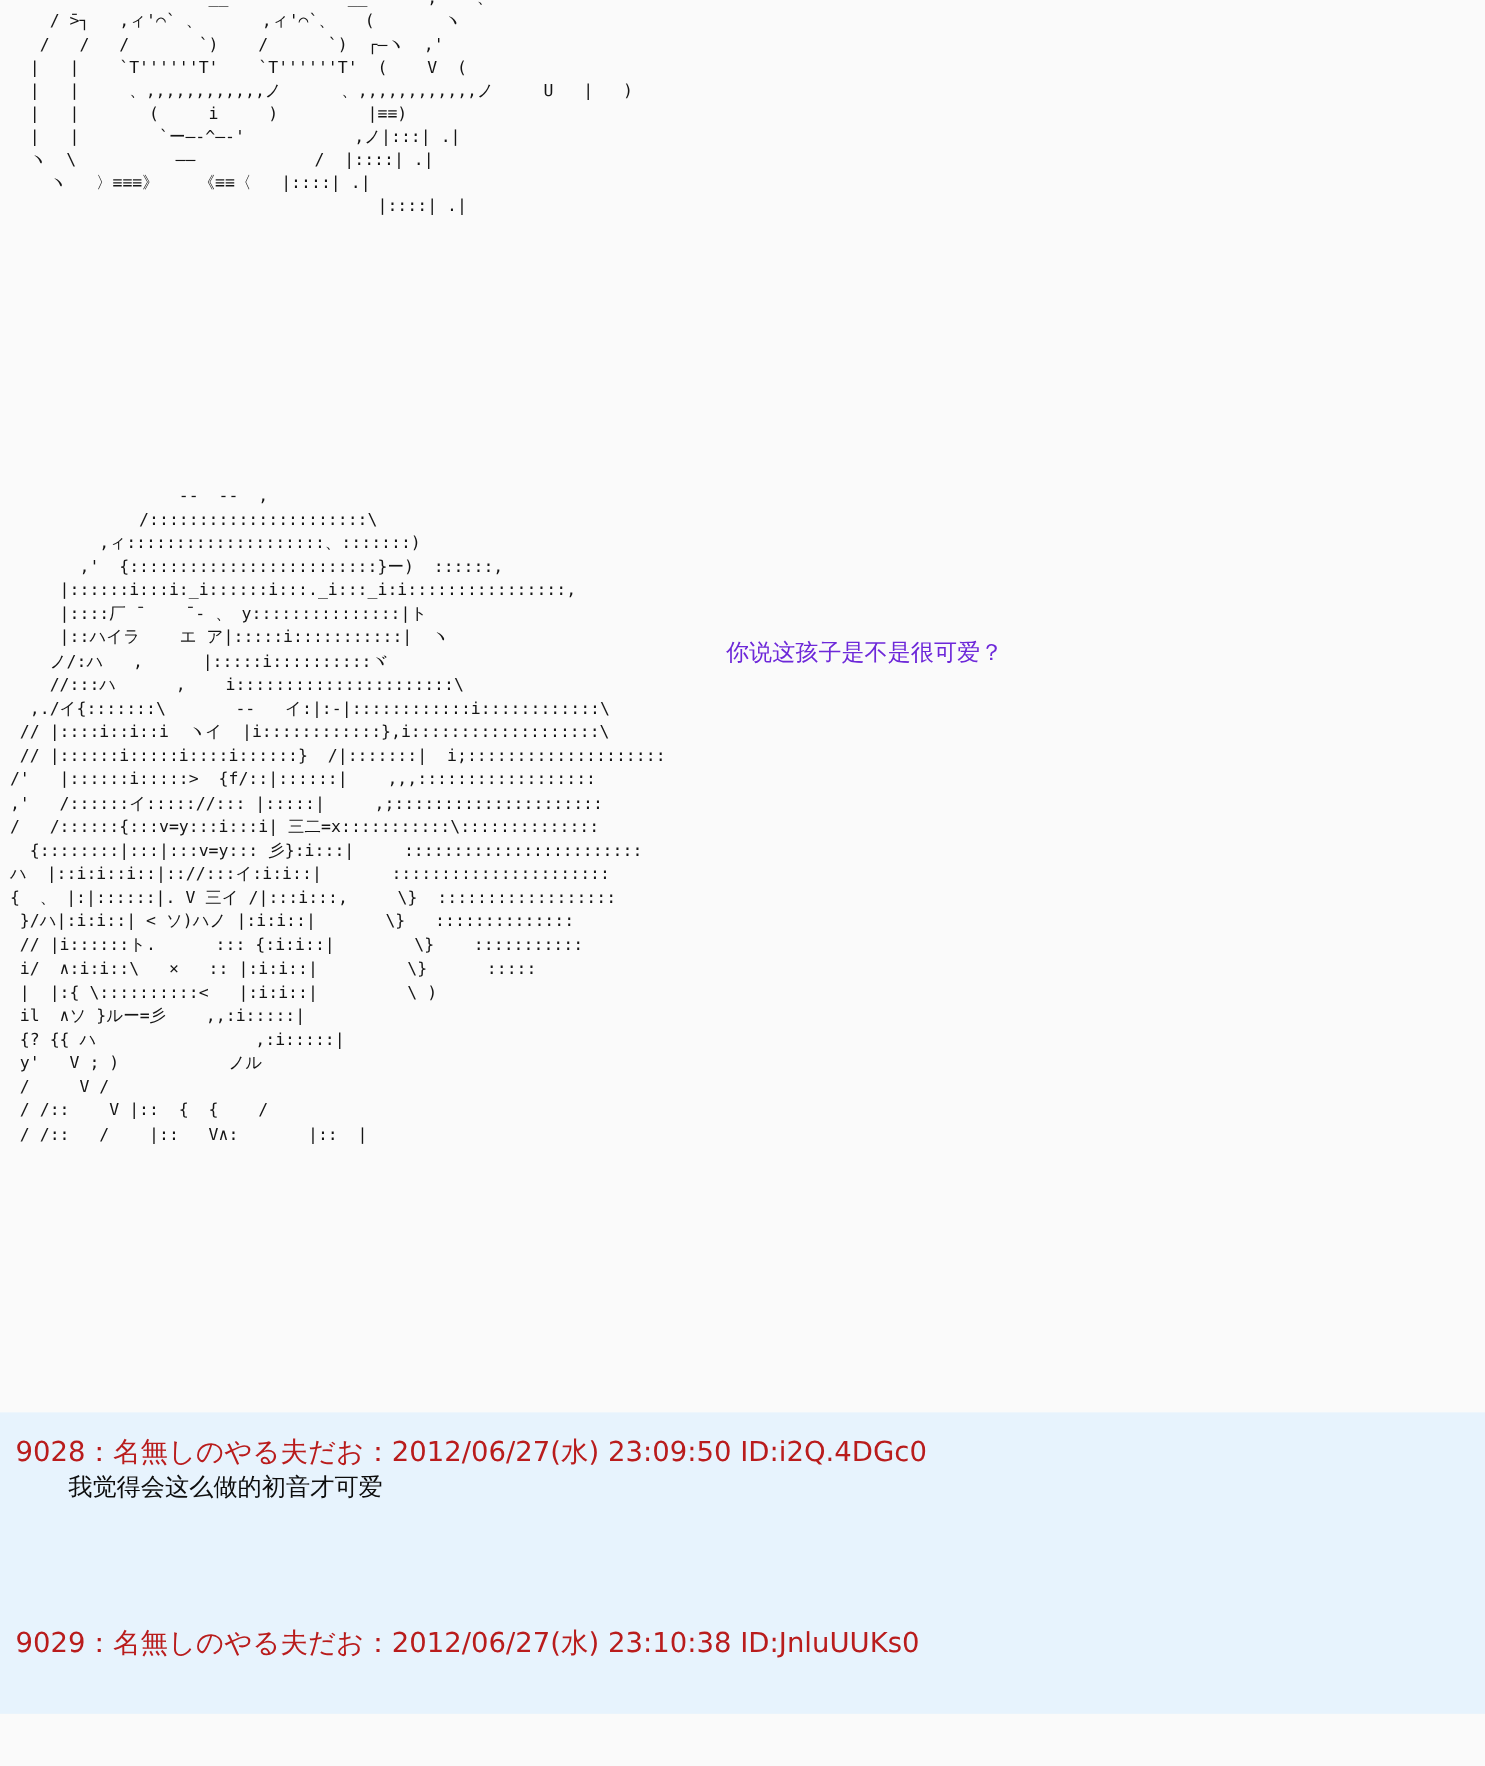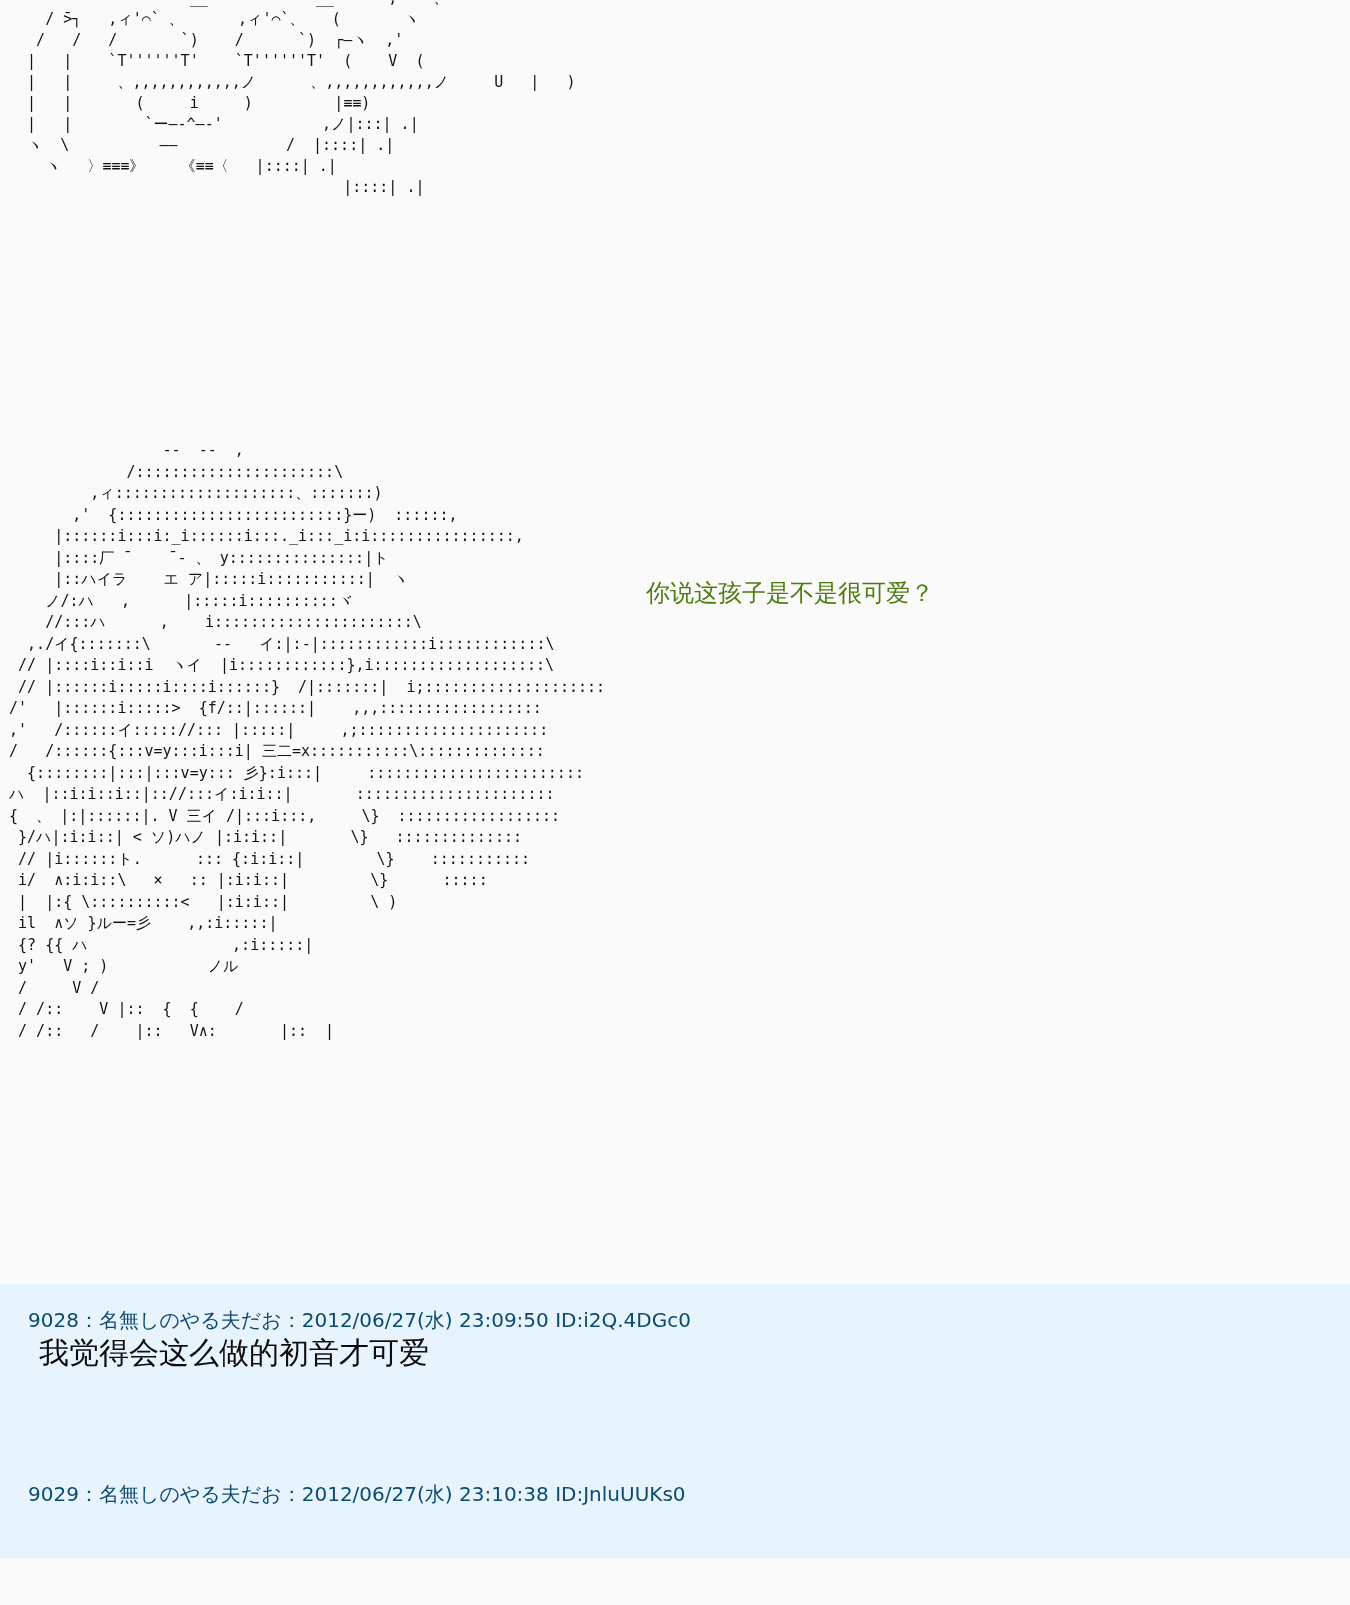--- a/index.html
+++ b/index.html
@@ -36,25 +36,25 @@
     left: 0px;
     top: 440px;
     font-size: 15px;
     line-height: 21.5px;
     letter-spacing: 0px;
   }
 
   
   #dialogue-line {
     position: absolute;
-    left: 646px;
+    left: 660px;
     top: 578px;
-    font-size: 24px;
+    font-size: 21px;
     line-height: 30px;
-    color: #4d7c0f;
+    color: #6d28d9;
     white-space: pre;
     font-family: "DejaVu Sans", sans-serif;
   }
 
   
   #posts {
     position: absolute;
     left: 0;
     top: 1284px;
     width: 1350px;
@@ -65,33 +65,33 @@
   .post {
     position: absolute;
     left: 0;
     width: 1350px;
   }
 
   #post-0 { top: 22px; }
   #post-1 { top: 196px; }
 
   .post-header {
-    font-size: 20px;
+    font-size: 25px;
     line-height: 28px;
-    color: #0c4a6e;
-    padding-left: 28px;
+    color: #b91c1c;
+    padding-left: 14px;
     white-space: pre;
     font-family: "DejaVu Sans", sans-serif;
   }
 
   .post-body {
-    font-size: 30px;
+    font-size: 22px;
     line-height: 32px;
     color: #0d0d0d;
-    padding-left: 39px;
+    padding-left: 62px;
     padding-top: 3px;
     white-space: pre;
     font-family: "DejaVu Sans", sans-serif;
   }
 
   .sep { letter-spacing: 0; }
 </style>
 </head>
 <body style="background: rgb(250, 250, 250);">
 

